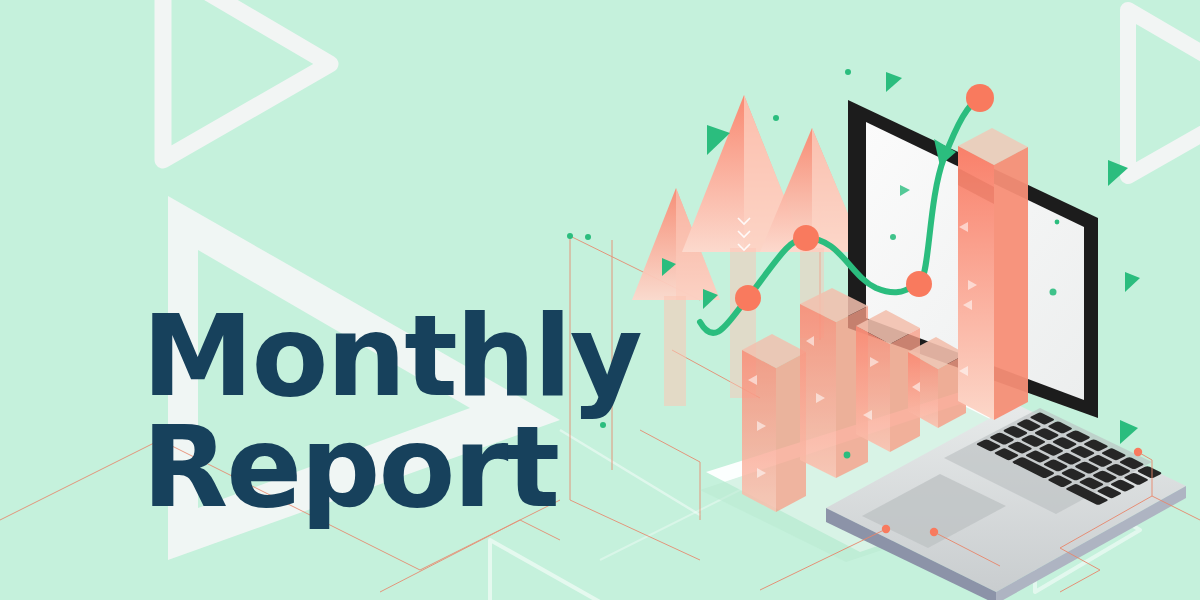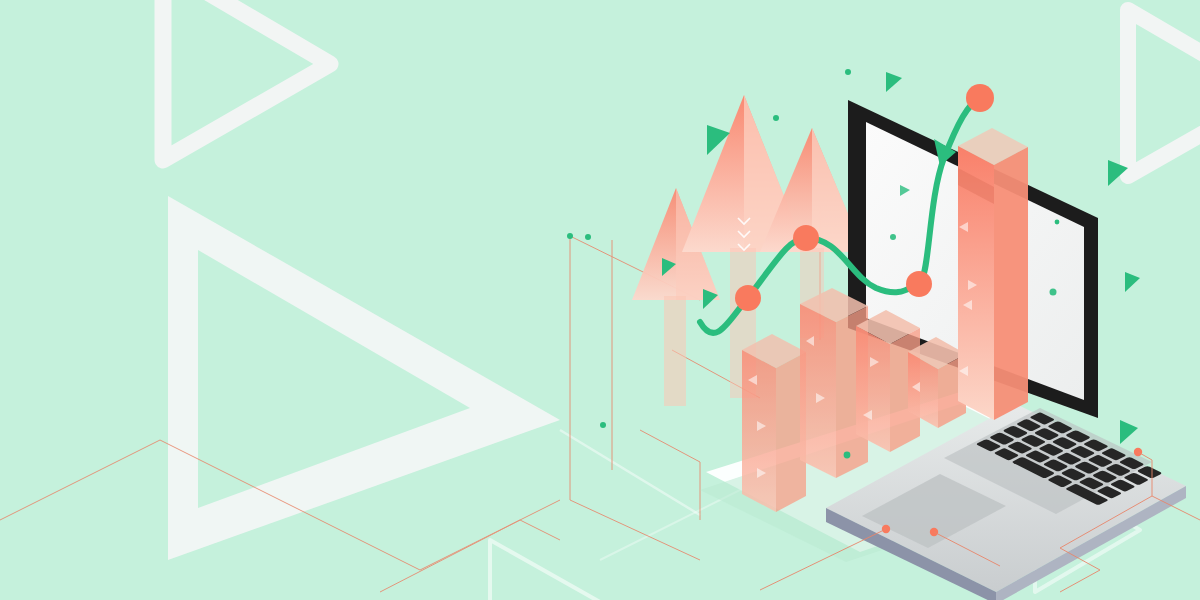--- a/index.html
+++ b/index.html
@@ -55,20 +55,24 @@
       <path d="M 1128 10 L 1272 94 L 1128 176 Z" fill="none" stroke="#f2f5f4" stroke-width="16" stroke-linejoin="round"></path>
 
       <path d="M 490 540 L 600 602 L 490 664 Z" fill="none" stroke="#ffffff" stroke-width="4" opacity="0.55" stroke-linejoin="round"></path>
       <path d="M 1035 468 L 1140 530 L 1035 592 Z" fill="none" stroke="#ffffff" stroke-width="4" opacity="0.5" stroke-linejoin="round"></path>
 
       <path d="M 560 430 L 700 515" stroke="#ffffff" stroke-width="2.5" opacity="0.45" fill="none"></path>
       <path d="M 600 560 L 760 480" stroke="#ffffff" stroke-width="2" opacity="0.35" fill="none"></path>
     </g>
   </svg>
 
+  <div id="title-block">
+    <span class="title-line l1">Monthly</span>
+    <span class="title-line l2">Report</span>
+  </div>
 
   <svg id="art-svg" viewBox="0 0 1200 600">
     <defs>
       <linearGradient id="coralV" x1="0" y1="0" x2="0" y2="1">
         <stop offset="0%" stop-color="#f9806a"></stop>
         <stop offset="100%" stop-color="#fcd7c9"></stop>
       </linearGradient>
       <linearGradient id="coralV2" x1="0" y1="0" x2="0" y2="1">
         <stop offset="0%" stop-color="#fa8a74"></stop>
         <stop offset="100%" stop-color="#fbc0ae"></stop>

